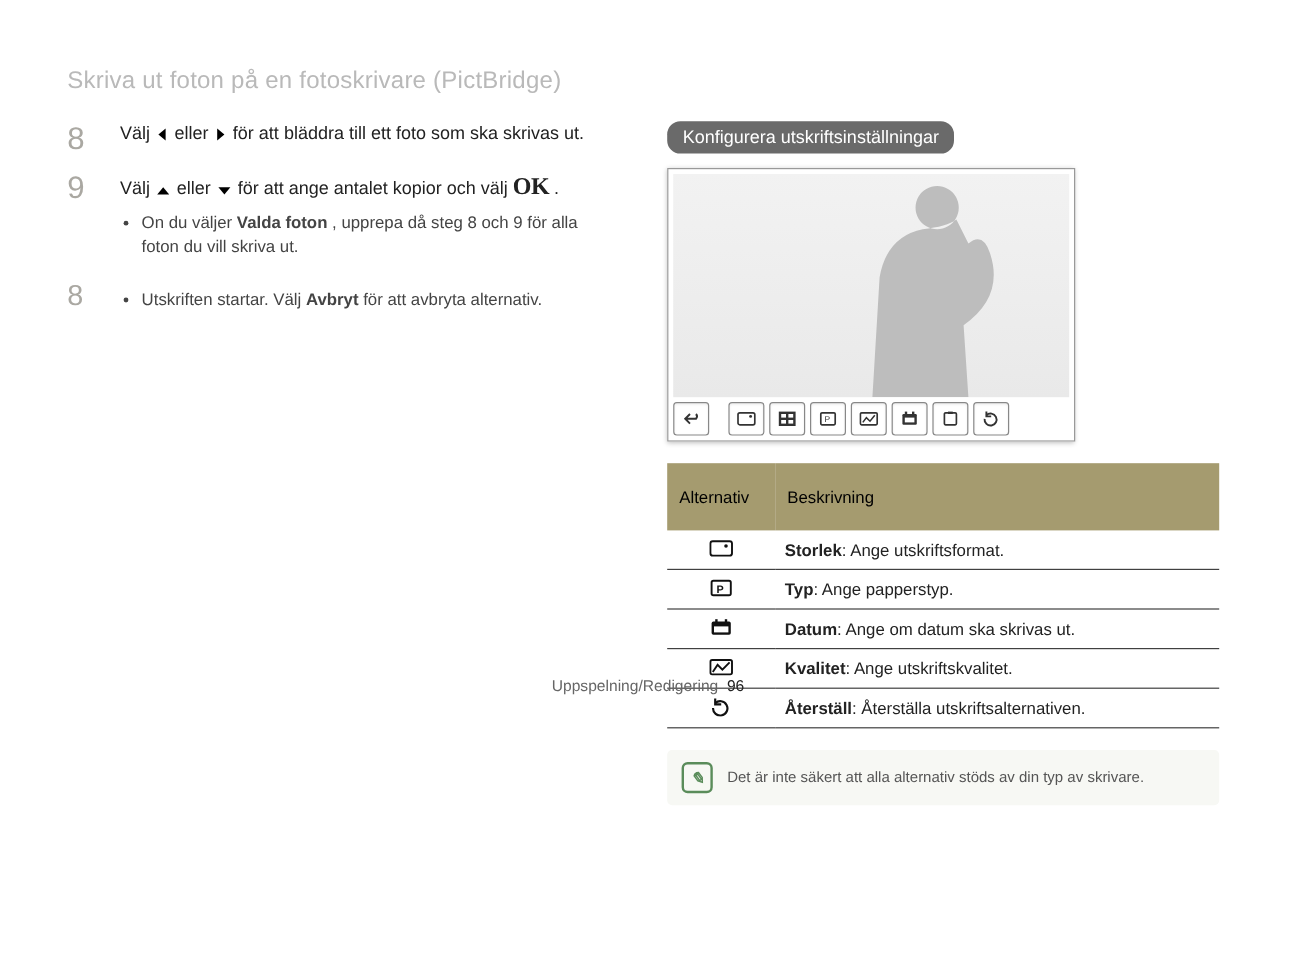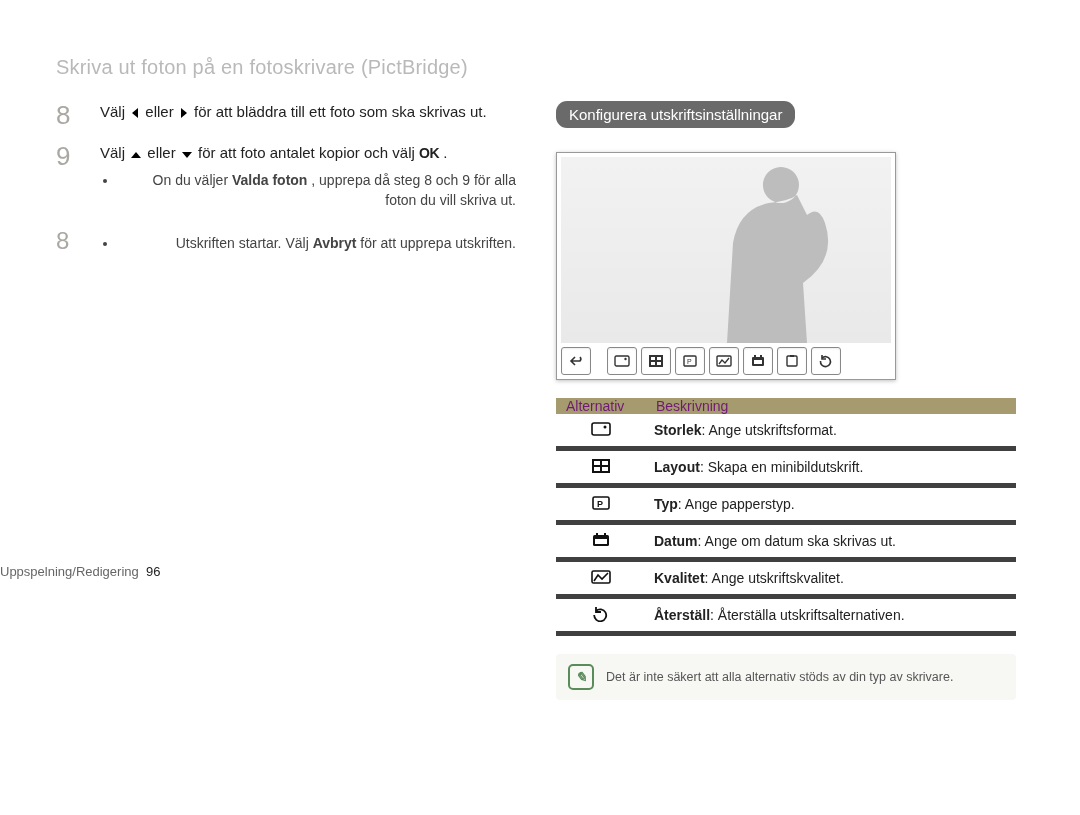--- a/index.html
+++ b/index.html
@@ -56,42 +56,42 @@
     flex: 1;
     margin-left: 16px;
   }
   .step-body .bold { font-weight: bold; }
   .bullets {
     list-style: disc;
     margin: 6px 0 0 18px;
     padding: 0;
     font-size: 14px;
     color: #444;
-    text-align: right;
   }
   .bullets li { margin-bottom: 4px; line-height: 1.4; }
   .inline-icon {
     display: inline-block;
     vertical-align: -2px;
     margin: 0 1px;
   }
   .ok-mark {
     font-weight: 900;
     letter-spacing: -0.5px;
-    font-size: 14px;
+    font-size: 20px;
+    font-family: Liberation Serif, serif;
   }
   
   .section-pill {
     display: inline-block;
     background: #6a6a6a;
     color: #fff;
     font-size: 15px;
     padding: 5px 13px;
     border-radius: 11px;
-    margin-bottom: 24px;
+    margin-bottom: 12px;
   }
   
   .preview {
     width: 340px;
     height: 228px;
     border: 1px solid #999;
     box-shadow: 0 1px 4px rgba(0,0,0,0.25);
     padding: 4px;
     box-sizing: border-box;
     margin-bottom: 18px;
@@ -130,30 +130,30 @@
   }
   .tb-gap { width: 8px; }
   
   .opt-table {
     width: 100%;
     border-collapse: collapse;
     font-size: 14px;
   }
   .opt-table th {
     background: #a59b6f;
-    color: #701a75;
+    color: #000000;
     font-weight: normal;
     text-align: left;
-    padding: 0 10px;
+    padding: 20px 10px;
     font-size: 14px;
   }
   .opt-table th:first-child { width: 70px; }
   .opt-table td {
     padding: 6px 8px;
-    border-bottom: 5px solid #404040;
+    border-bottom: 1px solid #404040;
     vertical-align: middle;
   }
   .opt-table td:first-child {
     text-align: center;
     width: 70px;
   }
   .opt-icon {
     display: inline-flex;
     width: 22px;
     height: 18px;
@@ -186,20 +186,21 @@
     font-weight: 600;
     font-size: 14px;
     flex: 0 0 22px;
   }
   
   .footer {
     position: absolute;
     bottom: 14px;
     left: 0;
     width: 100%;
+    text-align: center;
     font-size: 13px;
     color: #666;
   }
   .footer .pg { color: #222; }
 </style>
 </head>
 <body>
 
 <div class="page">
 
@@ -237,42 +238,42 @@
               <svg width="12" height="10" viewBox="0 0 12 10">
                   <path d="M1 8 L6 2 L11 8 Z" fill="#000"></path>
                 </svg>
             </span>
             <span> eller </span>
             <span class="inline-icon">
               <svg width="12" height="10" viewBox="0 0 12 10">
                   <path d="M1 2 L6 8 L11 2 Z" fill="#000"></path>
                 </svg>
             </span>
-            <span> för att foto antalet kopior och välj </span>
+            <span> för att ange antalet kopior och välj </span>
             <span class="ok-mark">OK</span>
             <span>.</span>
           </div>
           <ul class="bullets">
             <li>
               <span>On du väljer </span>
               <span class="bold">Valda foton</span>
               <span>, upprepa då steg 8 och 9 för alla foton du vill skriva ut.</span>
             </li>
           </ul>
         </div>
       </div>
 
       <div class="step">
         <div class="step-num" style="font-size:24px">8</div>
         <div class="step-body">
           <ul class="bullets">
             <li>
               <span>Utskriften startar. Välj </span>
               <span class="bold">Avbryt</span>
-              <span> för att upprepa utskriften.</span>
+              <span> för att avbryta alternativ.</span>
             </li>
           </ul>
         </div>
       </div>
 
     </div>
 
     <div class="col-right">
 
       <div class="section-pill">Konfigurera utskriftsinställningar</div>
@@ -352,32 +353,20 @@
         </thead>
         <tbody id="opt-tbody">
             <tr>
               <td><span class="opt-icon">
                   <svg width="20" height="16" viewBox="0 0 20 16">
                     <rect x="1" y="2" width="18" height="12" rx="2" fill="none" stroke="#111" stroke-width="1.6"></rect>
                     <circle cx="14" cy="6" r="1.5" fill="#111"></circle>
                   </svg>
                 </span></td>
               <td class="desc"><span class="b">Storlek</span><span>: Ange utskriftsformat.</span></td>
-            </tr>
-            <tr>
-              <td><span class="opt-icon">
-                  <svg width="20" height="16" viewBox="0 0 20 16">
-                    <rect x="1" y="1" width="18" height="14" fill="#111"></rect>
-                    <rect x="3" y="3" width="6" height="4" fill="#fff"></rect>
-                    <rect x="11" y="3" width="6" height="4" fill="#fff"></rect>
-                    <rect x="3" y="9" width="6" height="4" fill="#fff"></rect>
-                    <rect x="11" y="9" width="6" height="4" fill="#fff"></rect>
-                  </svg>
-                </span></td>
-              <td class="desc"><span class="b">Layout</span><span>: Skapa en minibildutskrift.</span></td>
             </tr>
             <tr>
               <td><span class="opt-icon">
                   <svg width="20" height="16" viewBox="0 0 20 16">
                     <rect x="2" y="2" width="16" height="12" rx="1.5" fill="none" stroke="#111" stroke-width="1.6"></rect>
                     <text x="6" y="12" font-size="9" fill="#111" font-family="Arial" font-weight="bold">P</text>
                   </svg>
                 </span></td>
               <td class="desc"><span class="b">Typ</span><span>: Ange papperstyp.</span></td>
             </tr>

